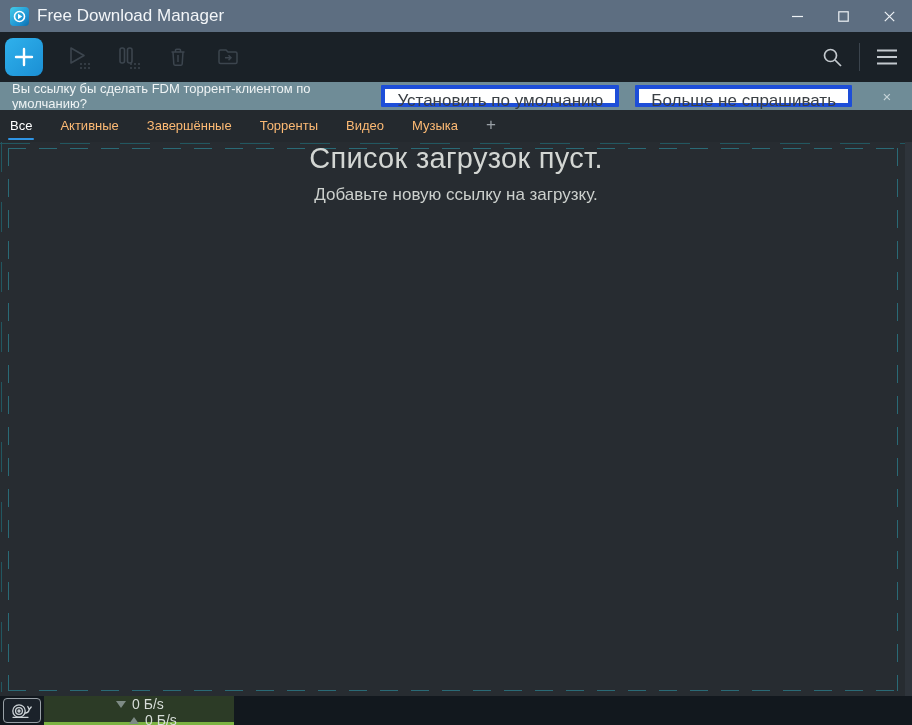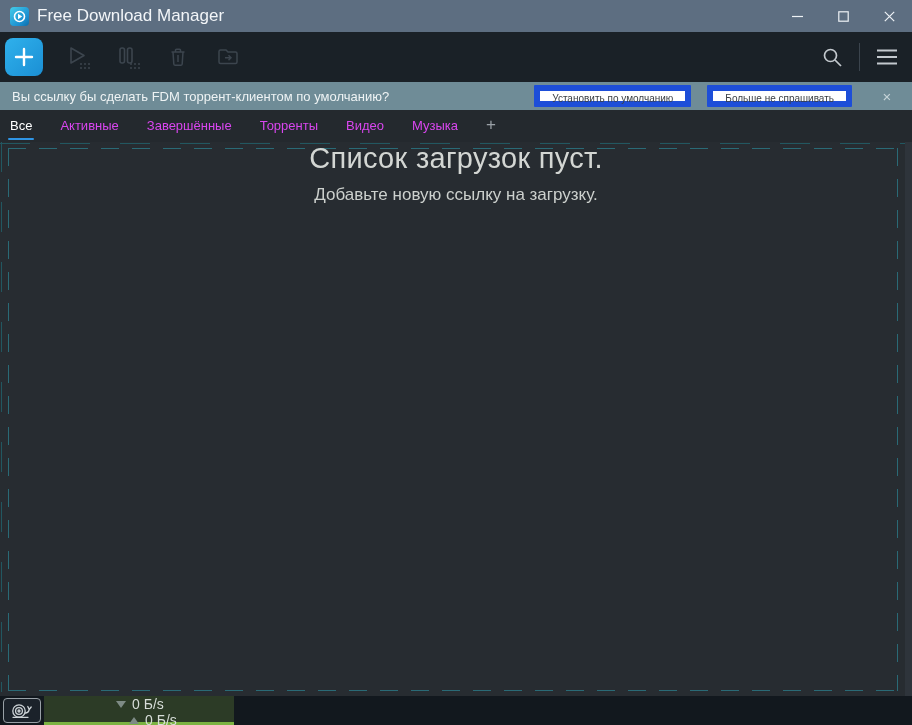--- a/index.html
+++ b/index.html
@@ -51,37 +51,37 @@
   .menu-btn { width:26px; height:26px; display:flex; align-items:center; justify-content:center; }
 
   
   .notifbar {
     height:28px; background:#6f8c97; display:flex; align-items:center;
     padding:0 10px 0 12px; flex:0 0 auto;
   }
   .notif-text { color:#eef3f4; font-size:13px; }
   .notif-buttons { margin-left:auto; display:flex; align-items:center; gap:16px; }
   .notif-btn {
-    background:#fff; border:6px solid #1d4ed8; border-radius:1px;
-    font-size:10px; color:#3a3f44; padding:2px 12px; height:22px;
+    background:#fff; border:4px solid #1d4ed8; border-radius:1px;
+    font-size:17px; color:#3a3f44; padding:2px 12px; height:22px;
     font-family:inherit; cursor:pointer; white-space:nowrap;
   }
   .notif-close {
     width:22px; height:22px; margin-left:8px; margin-right:4px;
     display:flex; align-items:center; justify-content:center;
     color:#c6d4d9; font-size:15px; cursor:pointer;
   }
 
   
   .tabbar {
     height:32px; background:#24292e; display:flex; align-items:center;
     padding:0 10px; flex:0 0 auto;
   }
   .tab {
-    font-size:13px; color:#d946ef; padding:7px 0 8px; margin-right:28px;
+    font-size:13px; color:#fdba74; padding:7px 0 8px; margin-right:28px;
     cursor:pointer; position:relative; white-space:nowrap;
   }
   .tab.active { color:#ffffff; }
   .tab.active::after {
     content:""; position:absolute; left:-2px; right:-2px; bottom:1px;
     height:2px; background:#2f95e5; border-radius:1px;
   }
   .tab-add { font-size:17px; color:#9aa1a7; margin-right:0; padding-bottom:10px; cursor:pointer; }
 
   

